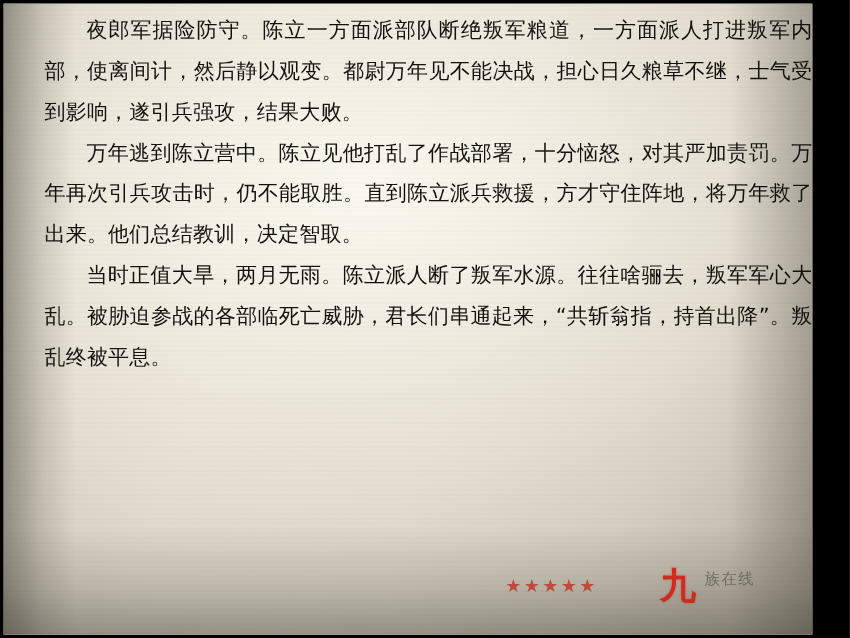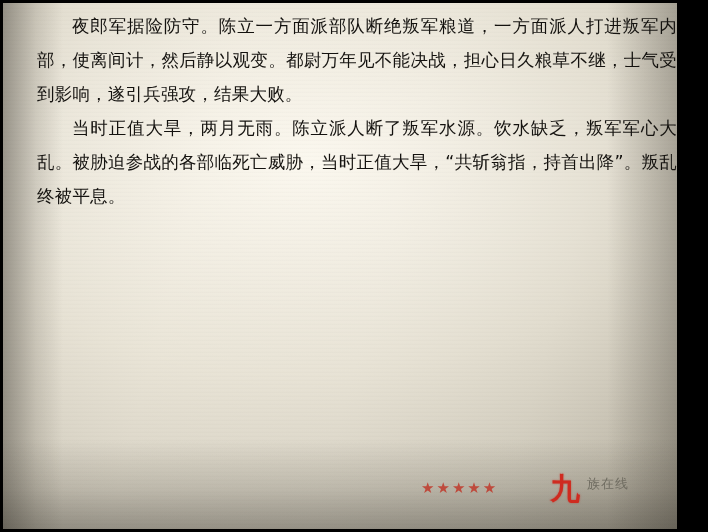--- a/index.html
+++ b/index.html
@@ -133,21 +133,22 @@
 
 <div id="page">
   <div id="paper"></div>
   <div id="grain"></div>
   <div id="shade-left"></div>
   <div id="shade-right"></div>
   <div id="shade-bottom"></div>
 
   <div id="text-block">
     <p class="para">夜郎军据险防守。陈立一方面派部队断绝叛军粮道，一方面派人打进叛军内部，使离间计，然后静以观变。都尉万年见不能决战，担心日久粮草不继，士气受到影响，遂引兵强攻，结果大败。</p>
-    <p class="para">当时正值大旱，两月无雨。陈立派人断了叛军水源。饮水缺乏，叛军军心大乱。被胁迫参战的各部临死亡威胁，当时正值大旱，“共斩翁指，持首出降”。叛乱终被平息。</p>
+    <p class="para">万年逃到陈立营中。陈立见他打乱了作战部署，十分恼怒，对其严加责罚。万年再次引兵攻击时，仍不能取胜。直到陈立派兵救援，方才守住阵地，将万年救了出来。他们总结教训，决定智取。</p>
+    <p class="para">当时正值大旱，两月无雨。陈立派人断了叛军水源。往往啥骊去，叛军军心大乱。被胁迫参战的各部临死亡威胁，君长们串通起来，“共斩翁指，持首出降”。叛乱终被平息。</p>
   </div>
 
   <div id="watermark">
     <div id="wm-stars">★★★★★</div>
     <div id="wm-seal">九</div>
     <div id="wm-cn">族在线</div>
   </div>
 </div>
 
 </body></html>

